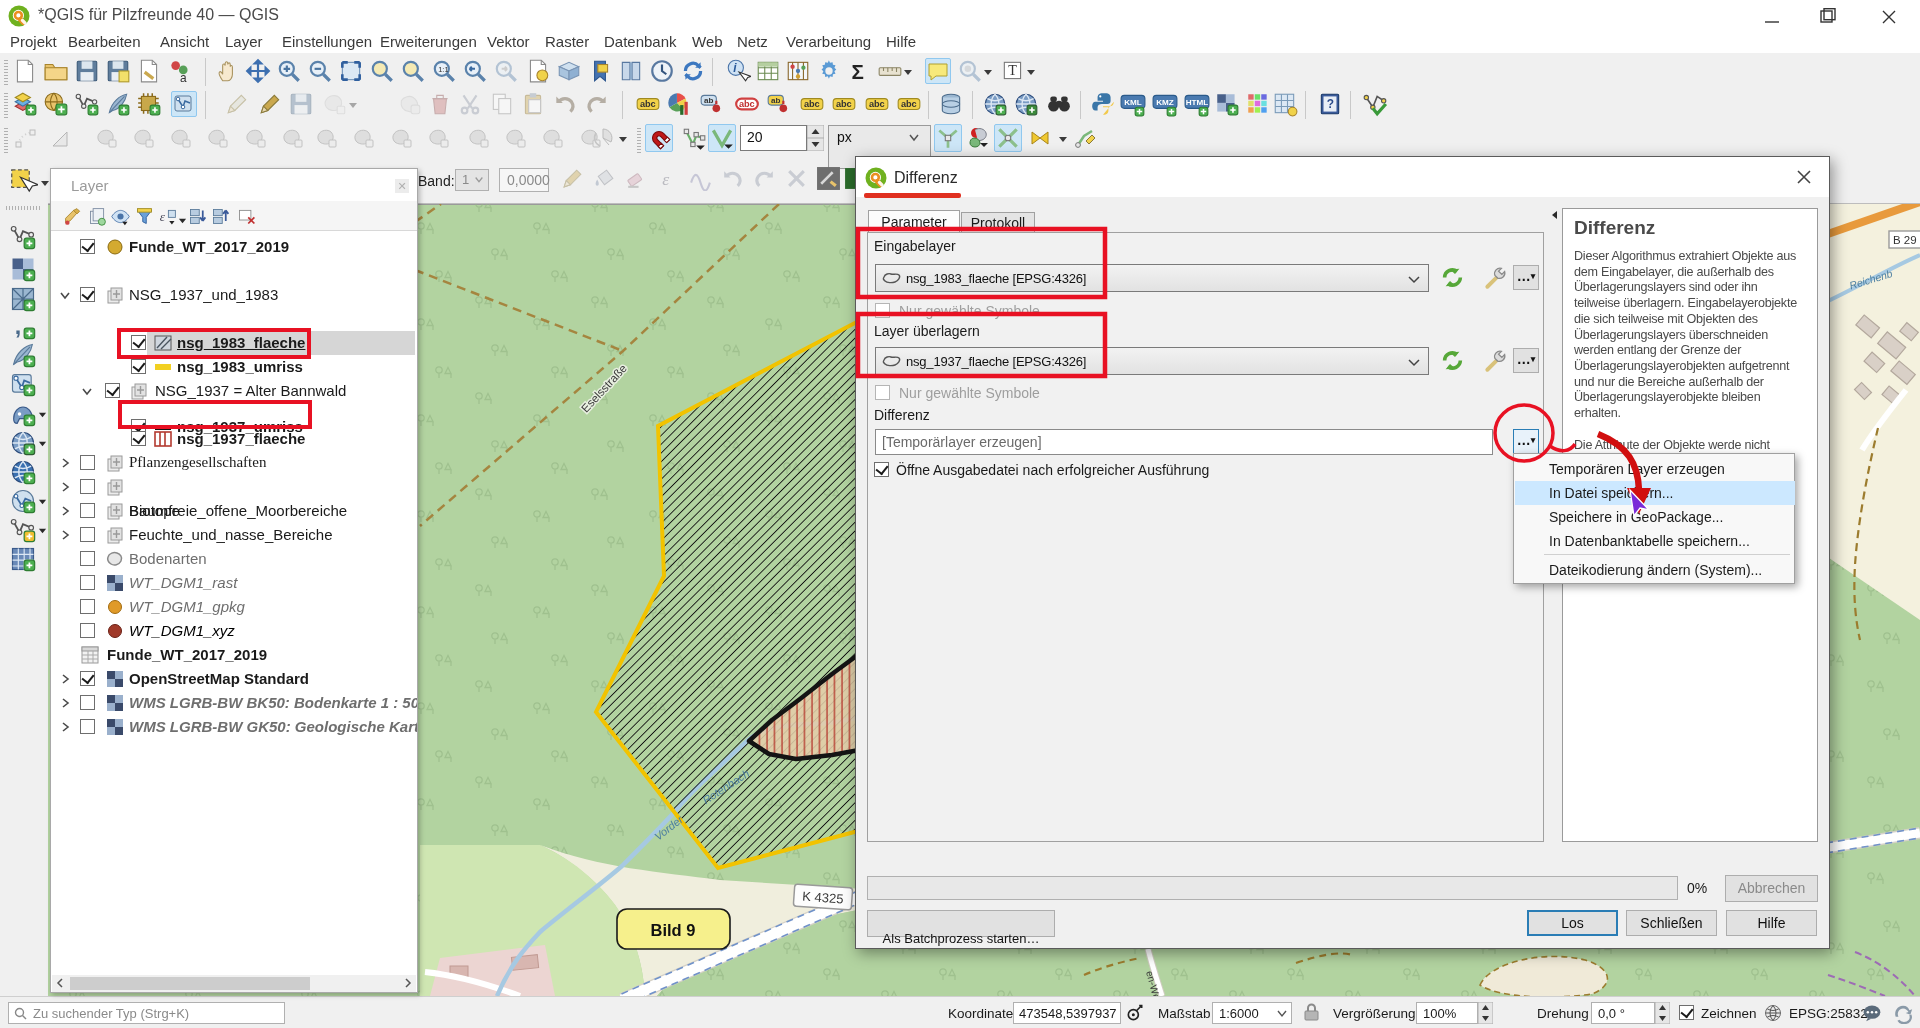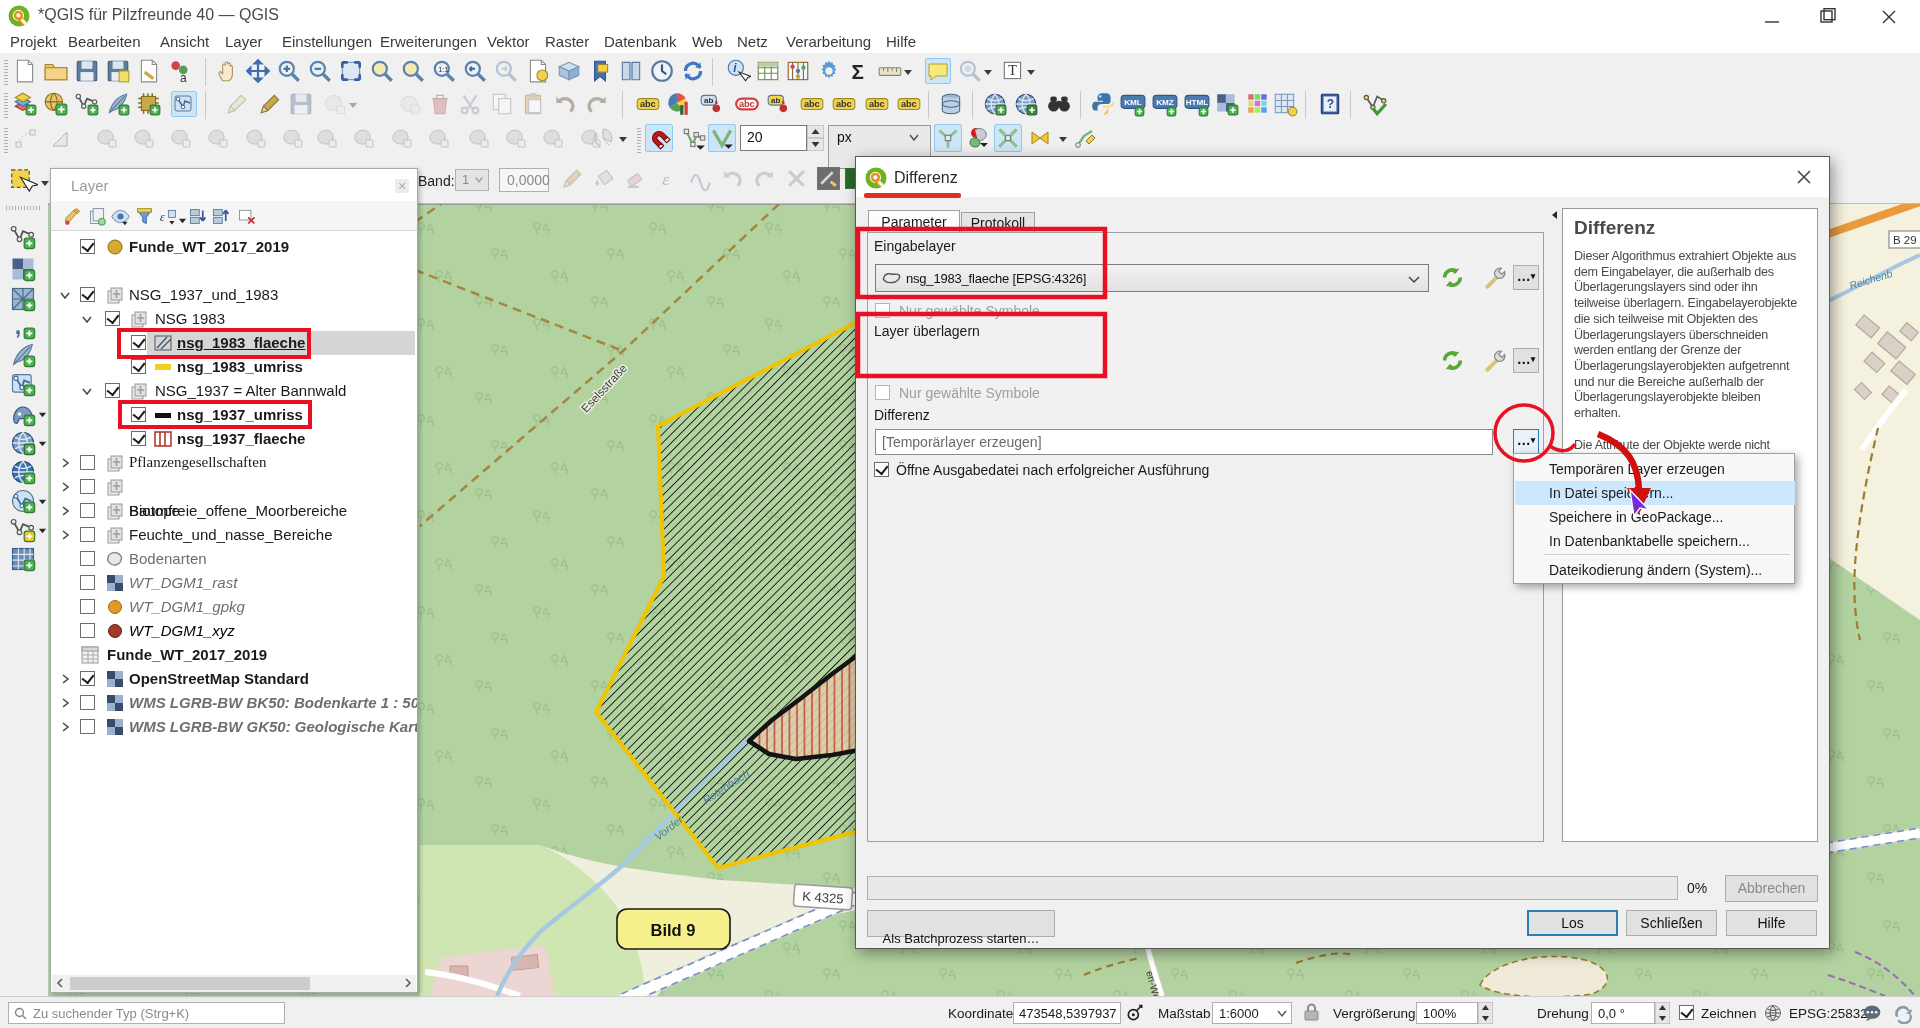--- a/index.html
+++ b/index.html
@@ -850,32 +850,20 @@
         <path d="M2 4l4 5 4-5" fill="none" stroke="#4a4a4a" stroke-width="1.6"></path>
       </svg>
       <div class="cb on" style="left:29px;top:4px"></div>
       <svg class="abs" style="left:54px;top:2px;width:20px;height:20px" viewBox="0 0 20 20">
         <rect x="3" y="6" width="11" height="12" fill="#ececec" stroke="#9a9a9a"></rect>
         <rect x="6" y="3" width="11" height="12" fill="#e2e2e2" stroke="#9a9a9a"></rect>
         <path d="M11.5 5v8M8 9h7" stroke="#9a9a9a" stroke-width="1.4"></path>
       </svg>
       <span class="txt" style="left:78px;">NSG_1937_und_1983</span>
     </div>
-    <div class="row" style="top:138px">
-      <svg class="abs" style="left:30px;top:6px;width:12px;height:12px" viewBox="0 0 12 12">
-        <path d="M2 4l4 5 4-5" fill="none" stroke="#4a4a4a" stroke-width="1.6"></path>
-      </svg>
-      <div class="cb on" style="left:54px;top:4px"></div>
-      <svg class="abs" style="left:78px;top:2px;width:20px;height:20px" viewBox="0 0 20 20">
-        <rect x="3" y="6" width="11" height="12" fill="#ececec" stroke="#9a9a9a"></rect>
-        <rect x="6" y="3" width="11" height="12" fill="#e2e2e2" stroke="#9a9a9a"></rect>
-        <path d="M11.5 5v8M8 9h7" stroke="#9a9a9a" stroke-width="1.4"></path>
-      </svg>
-      <span class="txt" style="left:104px;">NSG 1983</span>
-    </div>
     <div class="row" style="top:162px">
       <div class="abs" style="left:96px;top:0;width:268px;height:24px;background:#d6d6d6"></div>
       <div class="cb on" style="left:80px;top:4px"></div>
       <svg class="abs" style="left:102px;top:2px;width:20px;height:20px" viewBox="0 0 20 20">
         <rect x="2" y="3" width="16" height="14" fill="#cfd6de" stroke="#555"></rect>
         <path d="M4 15L14 4M8 16L18 6" stroke="#4a5560" stroke-width="1.4"></path>
       </svg>
       <span class="txt" style="left:126px;font-weight:bold;text-decoration:underline;">nsg_1983_flaeche</span>
     </div>
     <div class="row" style="top:186px">
@@ -890,21 +878,21 @@
         <path d="M2 4l4 5 4-5" fill="none" stroke="#4a4a4a" stroke-width="1.6"></path>
       </svg>
       <div class="cb on" style="left:54px;top:4px"></div>
       <svg class="abs" style="left:78px;top:2px;width:20px;height:20px" viewBox="0 0 20 20">
         <rect x="3" y="6" width="11" height="12" fill="#ececec" stroke="#9a9a9a"></rect>
         <rect x="6" y="3" width="11" height="12" fill="#e2e2e2" stroke="#9a9a9a"></rect>
         <path d="M11.5 5v8M8 9h7" stroke="#9a9a9a" stroke-width="1.4"></path>
       </svg>
       <span class="txt" style="left:104px;">NSG_1937 = Alter Bannwald</span>
     </div>
-    <div class="row" style="top:234px">
+    <div class="row" style="top:246px">
       <div class="cb on" style="left:80px;top:4px"></div>
       <svg class="abs" style="left:102px;top:2px;width:20px;height:20px" viewBox="0 0 20 20">
         <rect x="2" y="8" width="16" height="5" fill="#111"></rect>
       </svg>
       <span class="txt" style="left:126px;font-weight:bold;">nsg_1937_umriss</span>
     </div>
     <div class="row" style="top:258px">
       <div class="cb on" style="left:80px;top:4px"></div>
       <svg class="abs" style="left:102px;top:2px;width:20px;height:20px" viewBox="0 0 20 20">
         <rect x="2" y="3" width="16" height="14" fill="#fff" stroke="#b33a30" stroke-width="1.6"></rect>
@@ -1090,20 +1078,29 @@
       <path d="M8 22v-6h6z" fill="#57a839" transform="rotate(40 10 18)"></path>
     </svg>
     <svg class="abs" style="left:627px;top:107px" width="26" height="26" viewBox="0 0 24 24">
       <path d="M4 21l8-8" stroke="#d9c27a" stroke-width="3.6" stroke-linecap="round"></path>
       <path d="M11 10.5A5 5 0 0 1 17 4l-2.6 2.6 3 3L20 7a5 5 0 0 1-6.5 6z" fill="#dcdcdc" stroke="#8a8a8a" stroke-width="1.2"></path>
     </svg>
     <div class="btn" style="left:657px;top:108px;width:26px;height:25px;font-weight:bold;padding-top:2px">…<span style="font-size:9px;vertical-align:2px">▾</span></div>
     <div class="cb" style="left:19px;top:146px;border-color:#b5b5b5"></div>
     <div class="lbl" style="left:43px;top:146px;color:#9e9e9e">Nur gewählte Symbole</div>
     <div class="lbl" style="left:18px;top:166px">Layer überlagern</div>
+    <div class="fld" style="left:19px;top:190px;width:554px;height:28px">
+      <svg class="abs" style="left:6px;top:5px" width="20" height="18" viewBox="0 0 20 18">
+        <path d="M2 7c1-3 5-4 7-3s6-1 8 1-1 6-4 7-8 1-10-1-2-2-1-4z" fill="none" stroke="#555" stroke-width="1.4"></path>
+      </svg>
+      <span class="abs" style="left:30px;top:6px;font-size:13px;letter-spacing:-0.2px">nsg_1937_flaeche [EPSG:4326]</span>
+      <svg class="abs" style="left:532px;top:10px" width="12" height="10" viewBox="0 0 12 10">
+        <path d="M1 2l5 5 5-5" fill="none" stroke="#444" stroke-width="1.5"></path>
+      </svg>
+    </div>
     <svg class="abs" style="left:583px;top:190px" width="27" height="27" viewBox="0 0 24 24">
       <path d="M5 12a7 7 0 0 1 11-5.5M19 12a7 7 0 0 1-11 5.5" fill="none" stroke="#57a839" stroke-width="3.2"></path>
       <path d="M16 2v6h-6z" fill="#57a839" transform="rotate(40 14 6)"></path>
       <path d="M8 22v-6h6z" fill="#57a839" transform="rotate(40 10 18)"></path>
     </svg>
     <svg class="abs" style="left:627px;top:190px" width="26" height="26" viewBox="0 0 24 24">
       <path d="M4 21l8-8" stroke="#d9c27a" stroke-width="3.6" stroke-linecap="round"></path>
       <path d="M11 10.5A5 5 0 0 1 17 4l-2.6 2.6 3 3L20 7a5 5 0 0 1-6.5 6z" fill="#dcdcdc" stroke="#8a8a8a" stroke-width="1.2"></path>
     </svg>
     <div class="btn" style="left:657px;top:191px;width:26px;height:25px;font-weight:bold;padding-top:2px">…<span style="font-size:9px;vertical-align:2px">▾</span></div>

